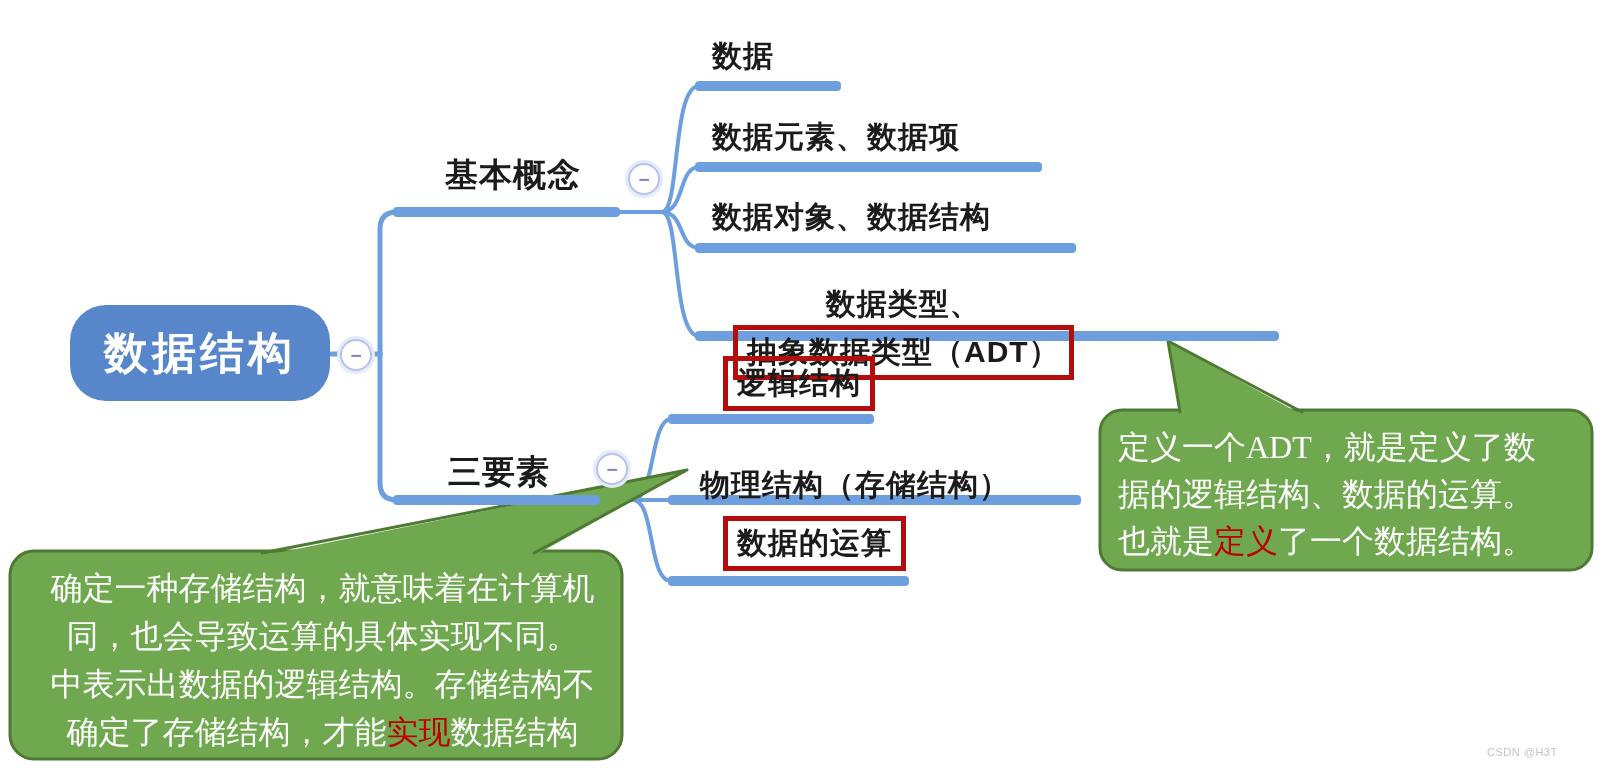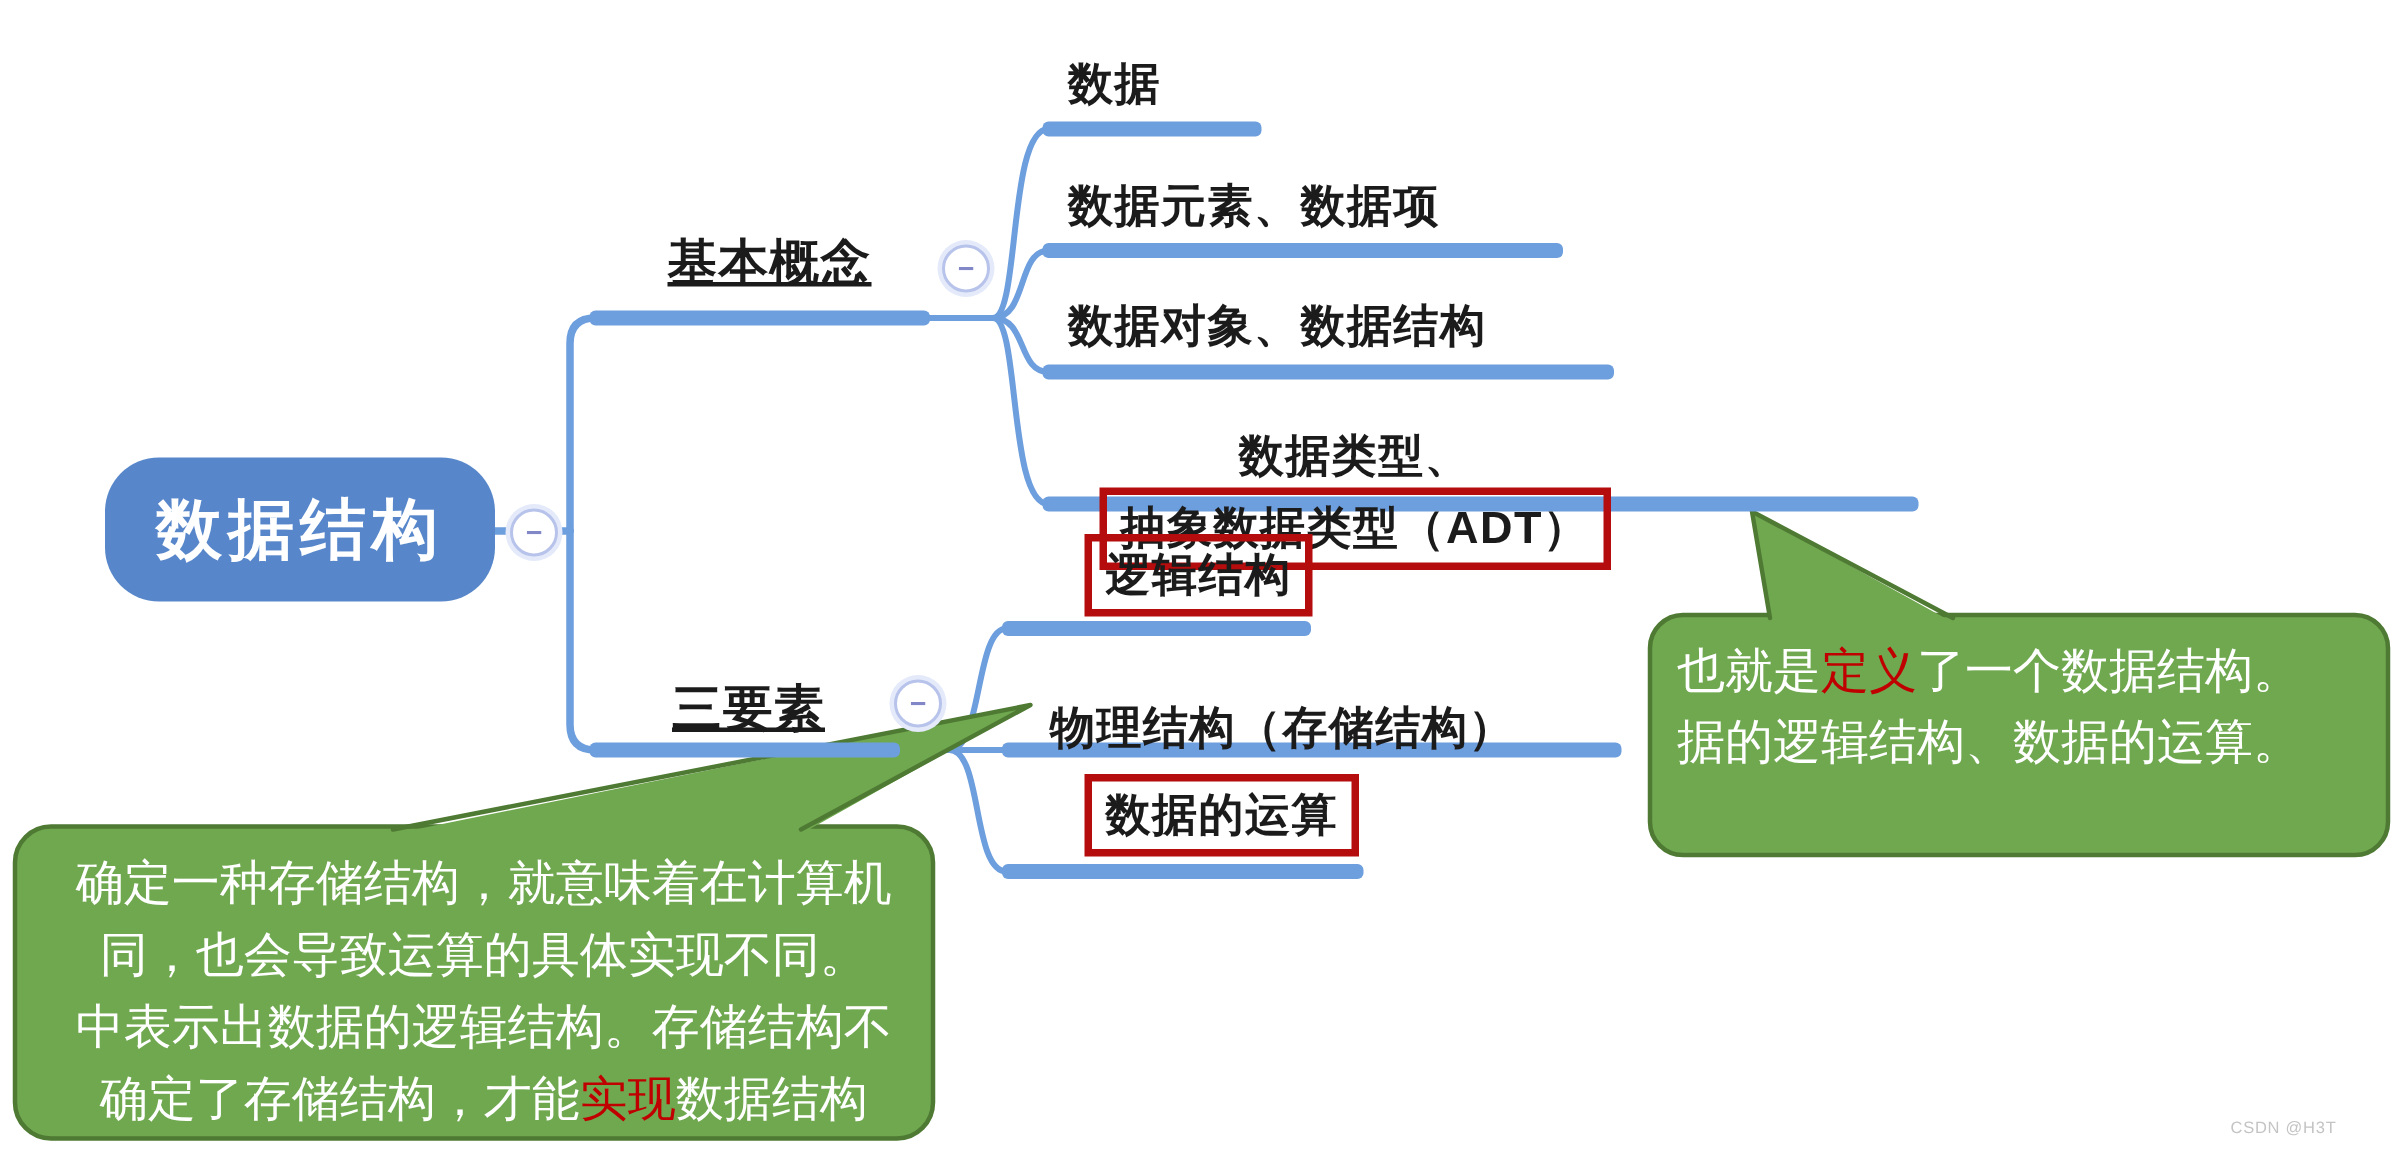--- a/index.html
+++ b/index.html
@@ -38,21 +38,21 @@
     border:2px solid var(--collapse-border,#b7c3ea);box-shadow:0 0 0 3px #e4eafa;
     display:flex;align-items:center;justify-content:center;
     color:var(--collapse-glyph,#8187c7);font-size:19px;font-weight:700;line-height:1;cursor:pointer;}
   #collapse-root{left:340px;top:339px;}
   #collapse-basic{left:628px;top:163px;}
   #collapse-three{left:596px;top:453px;}
 
   
   .topic{position:absolute;color:var(--text-dark,#1b1b1b);font-weight:700;white-space:nowrap;
          display:flex;align-items:center;z-index:2;letter-spacing:1px;}
-  .branch-label{font-size:33px;text-decoration:underline;}
+  .branch-label{font-size:33px;}
   #label-basic{left:445px;top:153px;}
   #label-three{left:448px;top:450px;}
   .child-label{font-size:30px;}
   #row-c1{left:712px;top:36px;}
   #row-c2{left:712px;top:117px;}
   #row-c3{left:712px;top:197px;}
   #row-c4{left:733px;top:284px;flex-direction:column;}
   #row-c5{left:701px;top:356px;padding-left:22px;}
   #row-c6{left:700px;top:465px;}
   #row-c7{left:683px;top:516px;padding-left:40px;}
@@ -137,22 +137,23 @@
     <span class="redbox">逻辑结构</span>
   </div>
   <div class="topic child-label" id="row-c6">
     <span>物理结构（存储结构）</span>
   </div>
   <div class="topic child-label" id="row-c7">
     <span class="redbox">数据的运算</span>
   </div>
 
   <div class="callout-text" id="callout-adt-text">
+      <div><span>定义一个ADT，就是定义了数</span></div>
+      <div><span>据的逻辑结构、数据的运算。</span></div>
       <div><span>也就是</span><span class="red-text">定义</span><span>了一个数据结构。</span></div>
-      <div><span>据的逻辑结构、数据的运算。</span></div>
     </div>
   <div class="callout-text" id="callout-storage-text">
       <div><span>确定一种存储结构，就意味着在计算机</span></div>
       <div><span>同，也会导致运算的具体实现不同。</span></div>
       <div><span>中表示出数据的逻辑结构。存储结构不</span></div>
       <div><span>确定了存储结构，才能</span><span class="red-text">实现</span><span>数据结构</span></div>
     </div>
 
   <div id="watermark">CSDN @H3T</div>
 </div>

